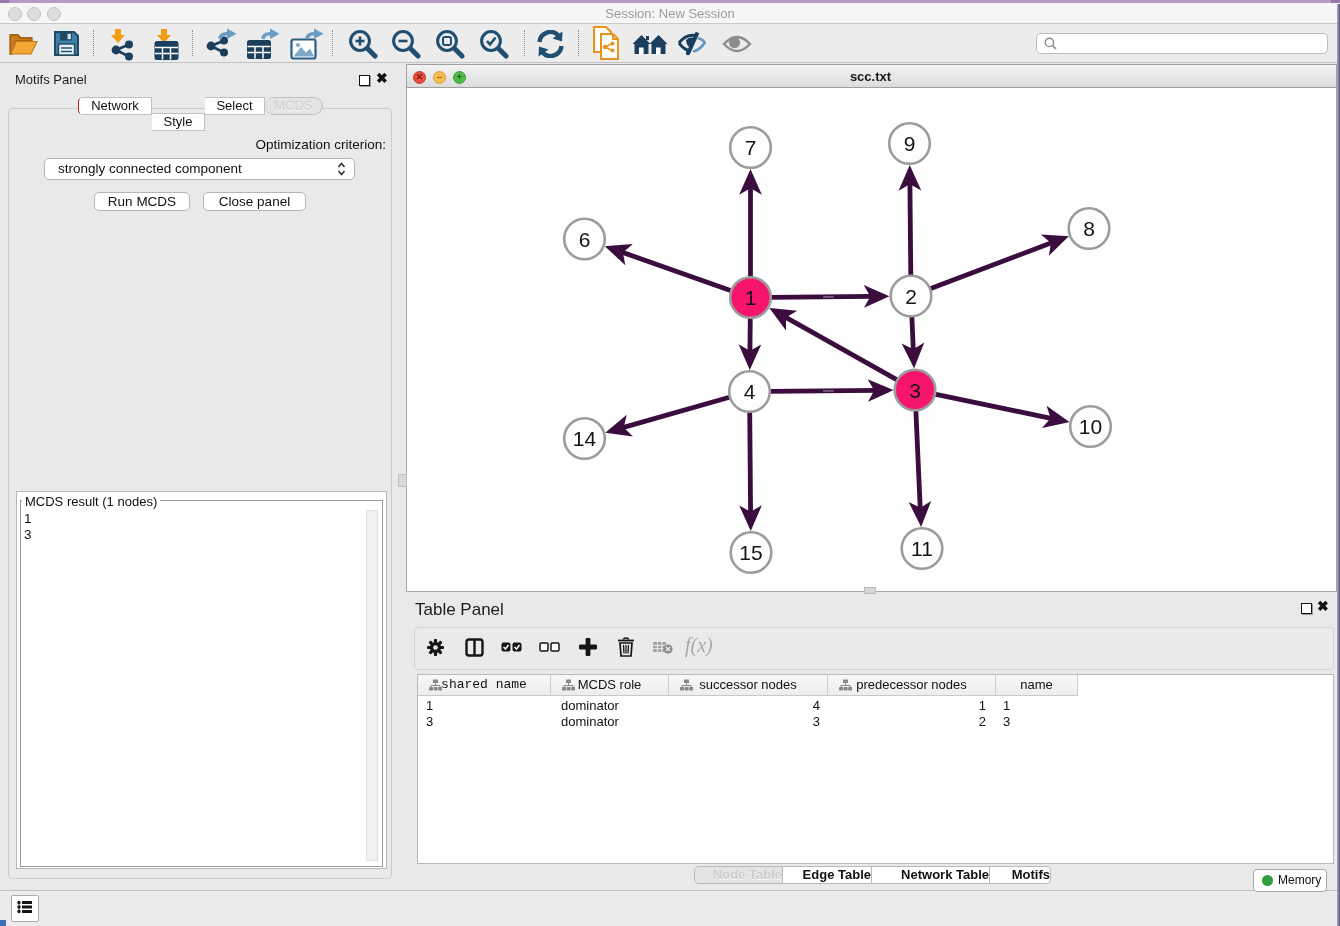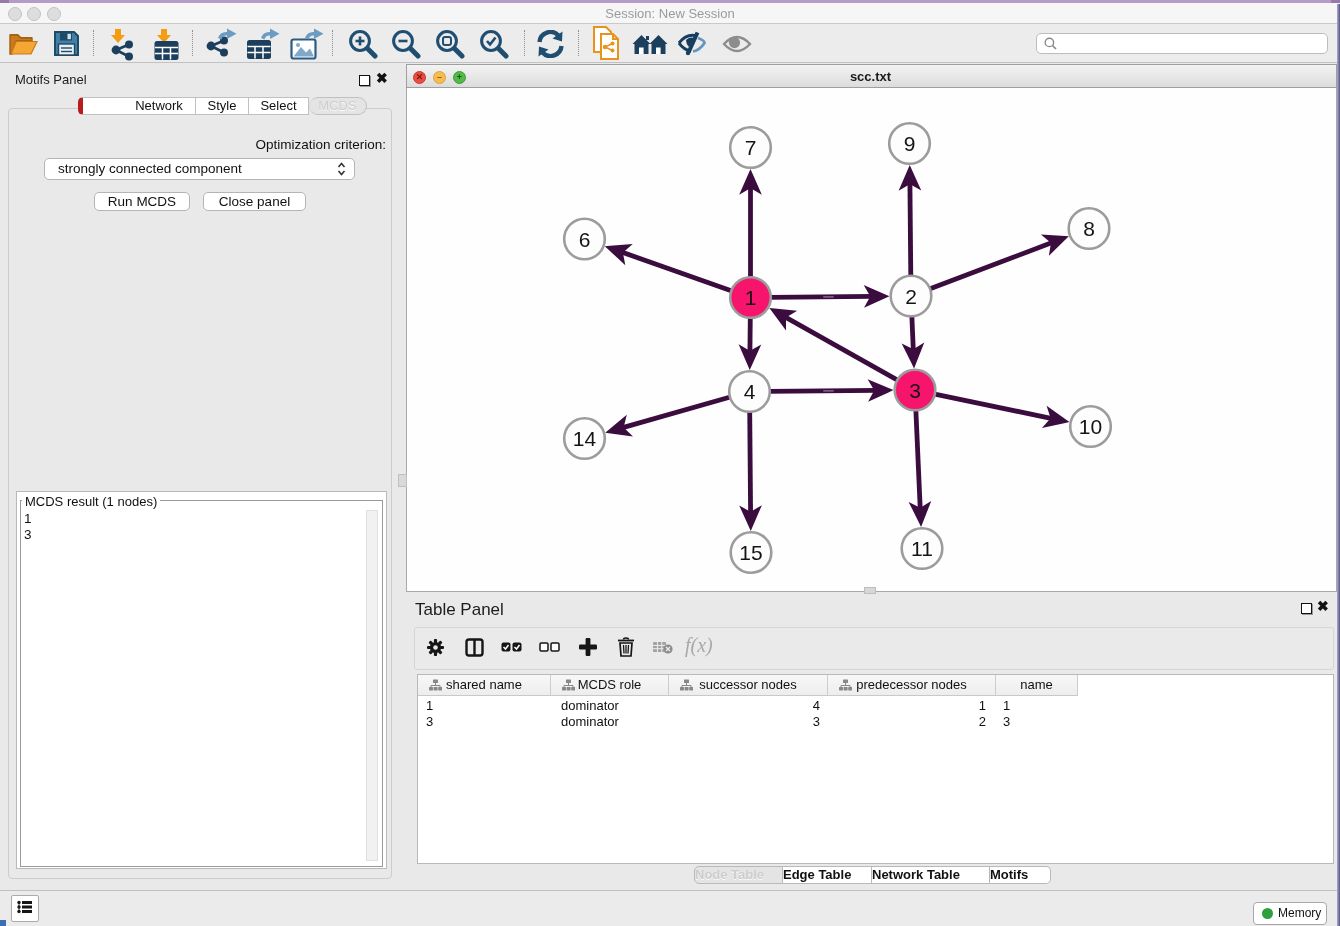--- a/index.html
+++ b/index.html
@@ -21,21 +21,21 @@
           border:1px solid #bdbdbd;border-radius:5px;}
   
   #cp-title{left:15px;top:72px;font-size:13px;color:#1c1c1c;}
   #cp-float{left:359px;top:75px;width:9px;height:9px;border:1.6px solid #111;background:#fff;box-shadow:1px 1px 0 #9a9a9a;}
   #cp-close{left:376px;top:70px;font-size:14px;font-weight:bold;color:#111;}
   #cp-inner{left:8px;top:108px;width:382px;height:769px;background:#e9e9e9;
             border:1px solid #cccccc;border-radius:4px;}
   .tabrow{top:97px;height:20px;display:flex;}
   .tab{height:16px;line-height:16px;background:#fff;border:1px solid #c0c0c0;border-left:none;
        font-size:13px;text-align:center;color:#111;padding:0 0;}
-  .tab.first{border-left:5px solid #b91c1c;border-radius:5px 0 0 5px;padding-left:40px;}
+  .tab.first{border-left:1px solid #b91c1c;border-radius:5px 0 0 5px;}
   .tab.last{border-radius:0 5px 5px 0;}
   .tab.dis{background:#e4e4e4;color:#cdcdcd;text-shadow:0 1px 0 #fafafa;border-radius:9px;}
   #opt-label{left:8px;top:137px;width:378px;text-align:right;font-size:13.5px;color:#111;}
   #opt-select{left:44px;top:158px;width:309px;height:20px;background:#fff;
               border:1px solid #b5b5b5;border-radius:5px;font-size:13.5px;color:#111;}
   .btn{background:#fff;border:1px solid #b5b5b5;border-radius:5px;font-size:13.5px;
        color:#111;text-align:center;height:17px;line-height:17px;}
   #mcds-box{left:16px;top:491px;width:369px;height:376px;background:#fff;border:1px solid #b9b9b9;}
   #mcds-group{left:3px;top:8px;width:361px;height:365px;border:1px solid #9a9a9a;}
   #mcds-legend{left:5px;top:2px;background:#fff;font-size:13px;color:#111;padding:0 3px;}
@@ -56,28 +56,28 @@
   #tp-close{left:1317px;top:598px;font-size:14px;font-weight:bold;color:#111;}
   #tp-toolbar{left:414px;top:627px;width:918px;height:41px;background:#eaeaea;
               border:1px solid #d5d5d5;border-radius:3px;}
   #tp-table{left:417px;top:674px;width:915px;height:188px;background:#fff;border:1px solid #b9b9b9;}
   .th{position:absolute;top:0;height:20px;background:linear-gradient(#f7f7f7,#ededed);
       border-right:1px solid #cdcdcd;border-bottom:1px solid #c9c9c9;
       font-size:13px;color:#111;text-align:center;line-height:20px;}
   .td{position:absolute;font-size:13px;color:#111;height:16px;line-height:16px;}
   .treeic{width:13px;height:12px;}
   .seg{height:16px;line-height:16px;background:#fff;border:1px solid #b9b9b9;border-left:none;
-       font-size:13px;font-weight:bold;text-align:left;color:#111;}
+       font-size:13px;font-weight:bold;text-align:right;color:#111;}
   .seg.first{border-left:1px solid #b9b9b9;border-radius:5px 0 0 5px;}
   .seg.last{border-radius:0 5px 5px 0;}
   .seg.dis{background:#e4e4e4;color:#cdcdcd;text-shadow:0 1px 0 #fafafa;font-weight:bold;}
   
   #statusbar{left:0;top:890px;width:1340px;height:36px;background:#ebebeb;
              border-top:1px solid #c0c0c0;}
-  #memory{left:1253px;top:902px;width:72px;height:21px;background:#fff;border:1px solid #a8a8a8;
+  #memory{left:1253px;top:869px;width:72px;height:21px;background:#fff;border:1px solid #a8a8a8;
           border-radius:4px;font-size:12px;color:#111;}
   #rightedge{left:1337px;top:4px;width:3px;height:922px;background:linear-gradient(90deg,#aeacd4,#55537e);}
 </style>
 </head>
 <body>
 <div class="abs" id="topstrip"></div>
 <div class="abs" style="left:0;top:0;width:9px;height:9px;background:radial-gradient(circle at 100% 100%, rgba(150,120,171,0) 0 6px, #9678ab 6.5px);"></div>
 <div class="abs" style="left:1331px;top:0;width:9px;height:9px;background:radial-gradient(circle at 0% 100%, rgba(150,120,171,0) 0 6px, #9678ab 6.5px);"></div>
 <div class="abs" id="titlebar"></div>
 <div class="abs" id="title">Session: New Session</div>
@@ -236,21 +236,21 @@
   <line x1="8.6" y1="8.6" x2="12" y2="12" stroke="#8a8a8a" stroke-width="1.6"></line>
 </svg>
 </div>
 
 <div class="abs" id="cp-title">Motifs Panel</div>
 <div class="abs" id="cp-float"></div>
 <div class="abs" id="cp-close">✖</div>
 <div class="abs" id="cp-inner"></div>
 <div class="abs tabrow" style="left:78px;">
   <div class="tab first" style="width:72px;">Network</div>
-  <div class="tab" style="width:52px;">Style</div>
+  <div class="tab" style="width:52px;margin-top:16px;">Style</div>
   <div class="tab" style="width:59px;">Select</div>
   <div class="tab dis last" style="width:57px;">MCDS</div>
 </div>
 <div class="abs" id="opt-label">Optimization criterion:</div>
 <div class="abs" id="opt-select">
     <span style="position:absolute;left:13px;top:2px;">strongly connected component</span>
   <svg style="position:absolute;right:8px;top:3px;" width="9" height="14" viewBox="0 0 9 14">
     <path d="M1.5 5 L4.5 1.5 L7.5 5" fill="none" stroke="#333" stroke-width="1.6"></path>
     <path d="M1.5 9 L4.5 12.5 L7.5 9" fill="none" stroke="#333" stroke-width="1.6"></path>
   </svg>
@@ -400,21 +400,21 @@
     <line x1="4.4" y1="0" x2="4.4" y2="10"></line>
         <line x1="8.8" y1="0" x2="8.8" y2="10"></line>
   </g>
   <circle cx="15" cy="7" r="4.6" fill="#8d8d8d"></circle>
   <path d="M13 5 L17 9 M17 5 L13 9" stroke="#ededed" stroke-width="1.3"></path>
 </svg>
 
 <div class="abs" style="left:685px;top:634px;font-family:'Liberation Serif',serif;font-style:italic;font-size:20px;color:#a9a9a9;">f(x)</div>
 </div>
 <div class="abs" id="tp-table">
-  <div class="th" style="left:0;width:132px;">shared name</div>
+  <div class="th" style="left:0;width:132px;font-family:Liberation Mono, monospace;">shared name</div>
   <div class="th" style="left:133px;width:117px;">MCDS role</div>
   <div class="th" style="left:251px;width:158px;">successor nodes</div>
   <div class="th" style="left:410px;width:167px;">predecessor nodes</div>
   <div class="th" style="left:578px;width:81px;">name</div>
   <svg class="abs treeic" style="left:11px;top:4px;">
       <use href="#treeicon"></use>
     </svg>
   <svg class="abs treeic" style="left:144px;top:4px;">
       <use href="#treeicon"></use>
     </svg>

